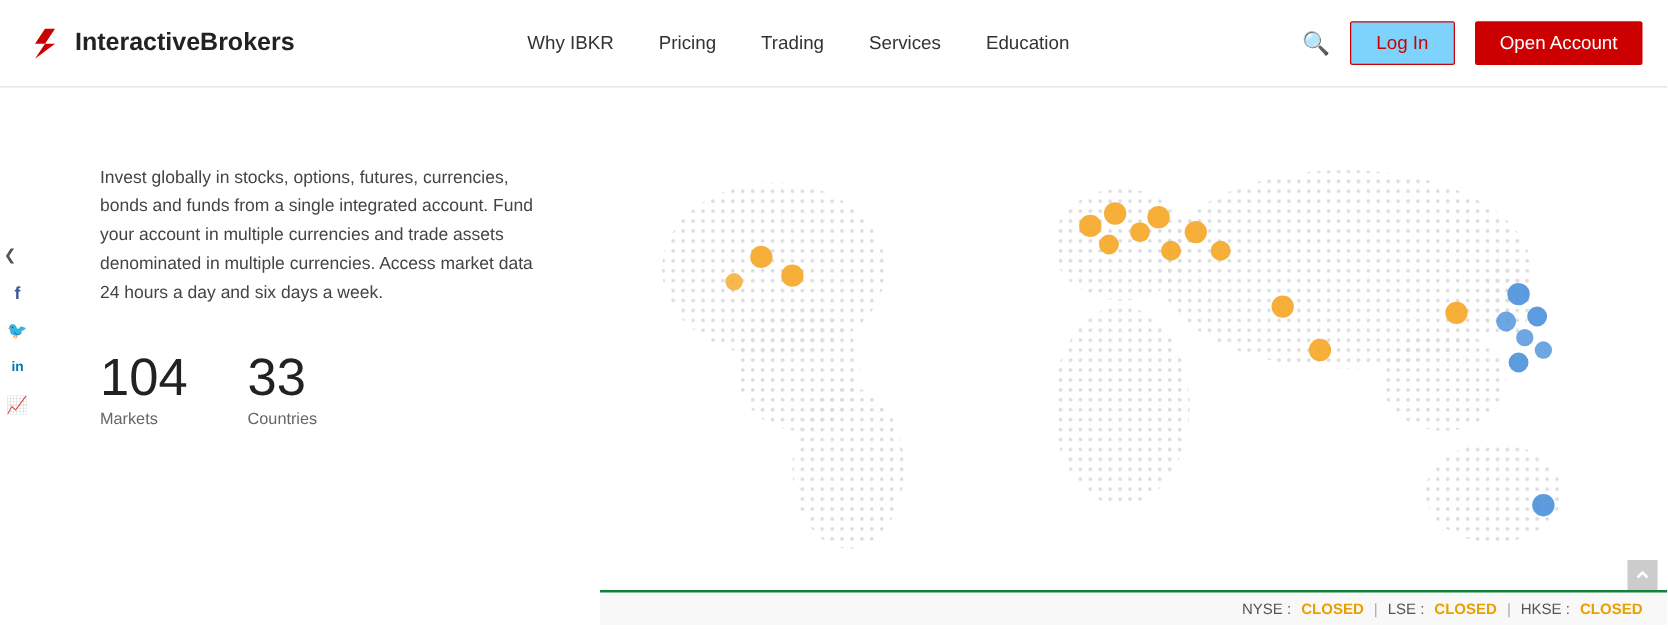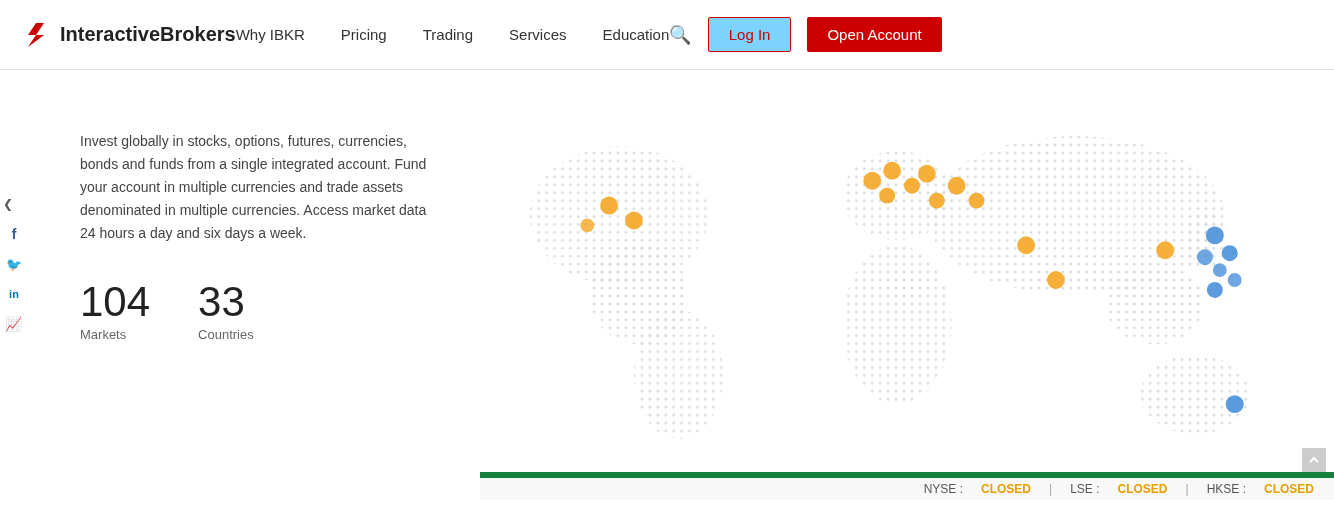--- a/index.html
+++ b/index.html
@@ -2,21 +2,21 @@
 <html><head>
   <meta charset="utf-8">
   <style>
     * { margin: 0; padding: 0; box-sizing: border-box; }
     body { font-family: Arial, sans-serif; background: #fff; overflow-x: hidden; }
 
     
     .header {
       display: flex;
       align-items: center;
-      justify-content: flex-start;
+      justify-content: space-between;
       padding: 0 20px;
       height: 70px;
       border-bottom: 1px solid #e0e0e0;
       position: relative;
     }
     .logo {
       display: flex;
       align-items: center;
       gap: 8px;
     }
@@ -165,22 +165,22 @@
       left: 0;
       right: 0;
       height: 28px;
       background: #f8f8f8;
       display: flex;
       align-items: center;
       justify-content: flex-end;
       padding: 0 20px;
       font-size: 12px;
       color: #555;
-      border-top: 6px solid #15803d;
-      gap: 18px;
+      border-top: 2px solid #15803d;
+      gap: 8px;
     }
     .status-closed {
       color: #e8a000;
       font-weight: 700;
       font-size: 12px;
     }
     .status-sep {
       color: #aaa;
     }
 

